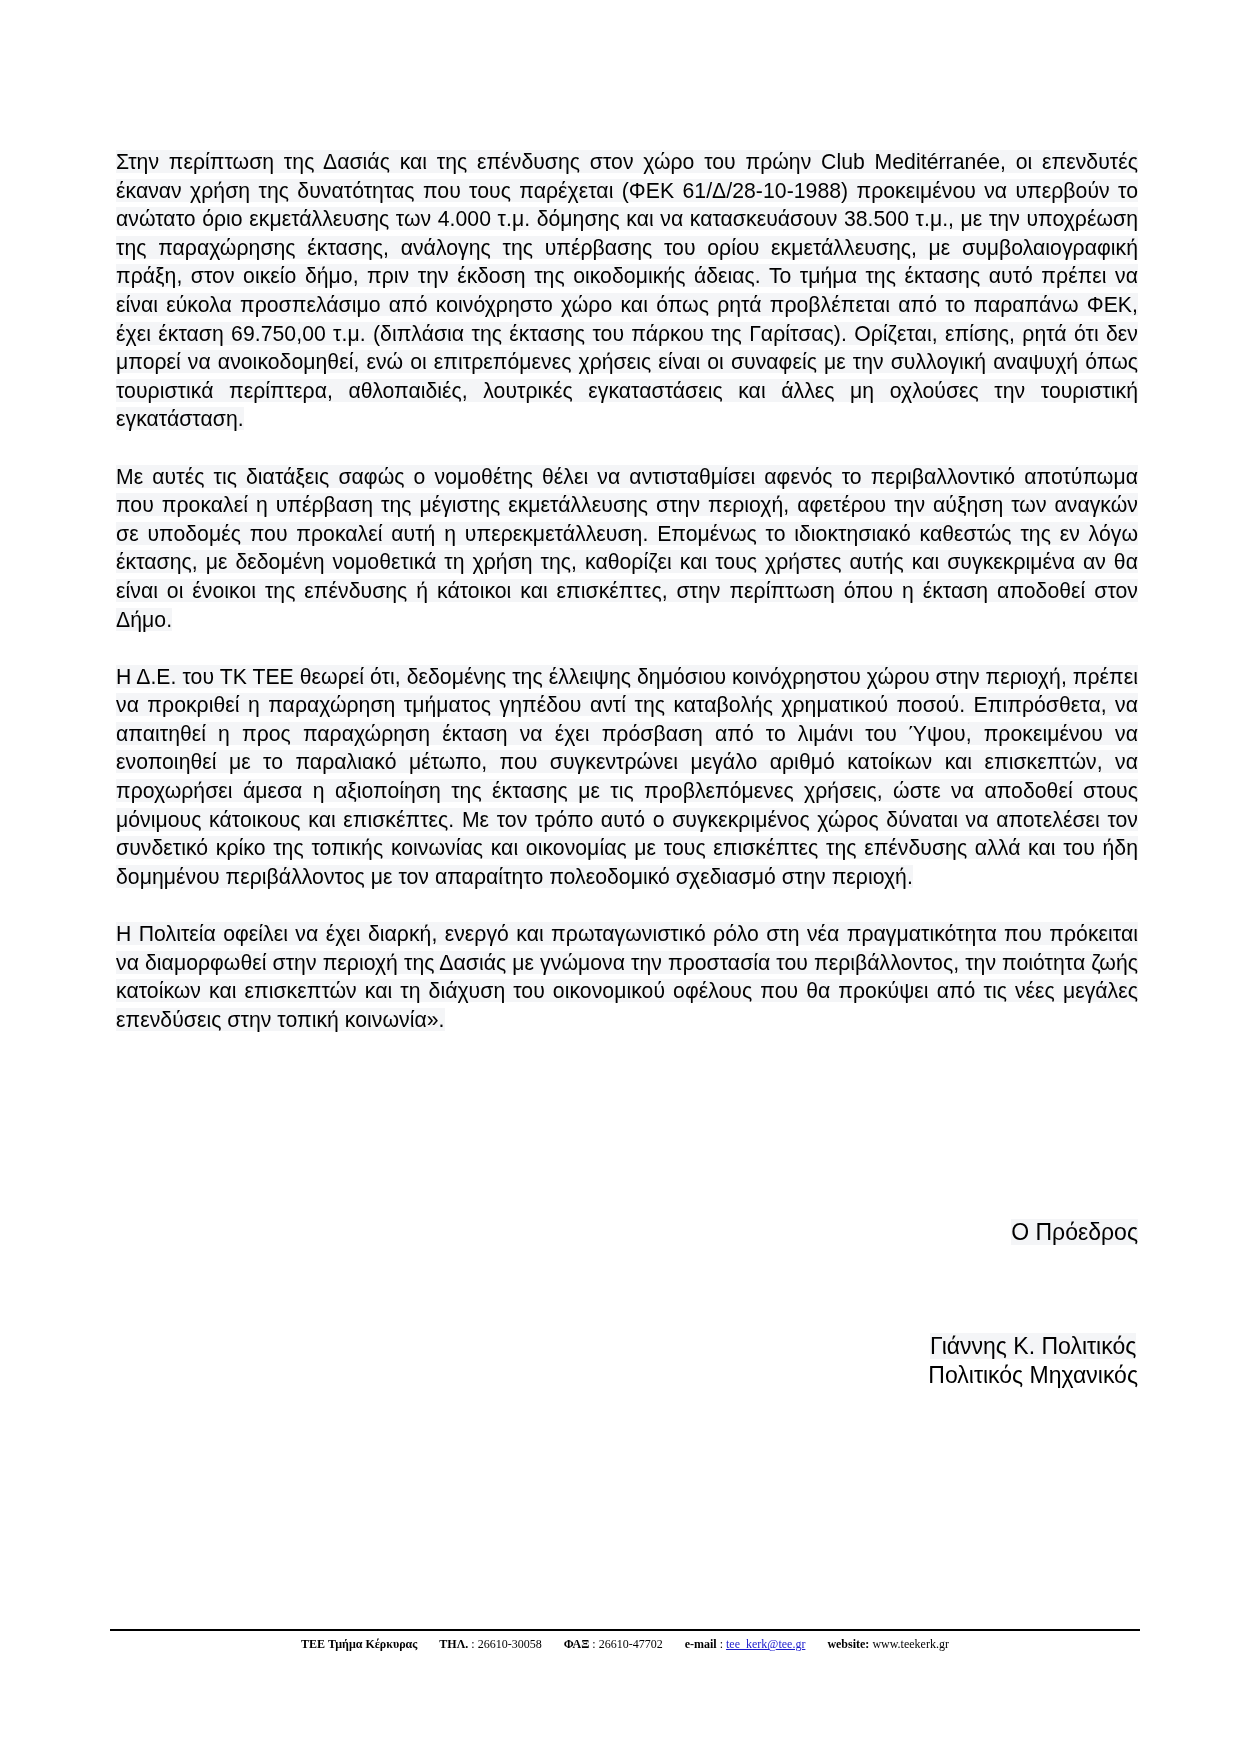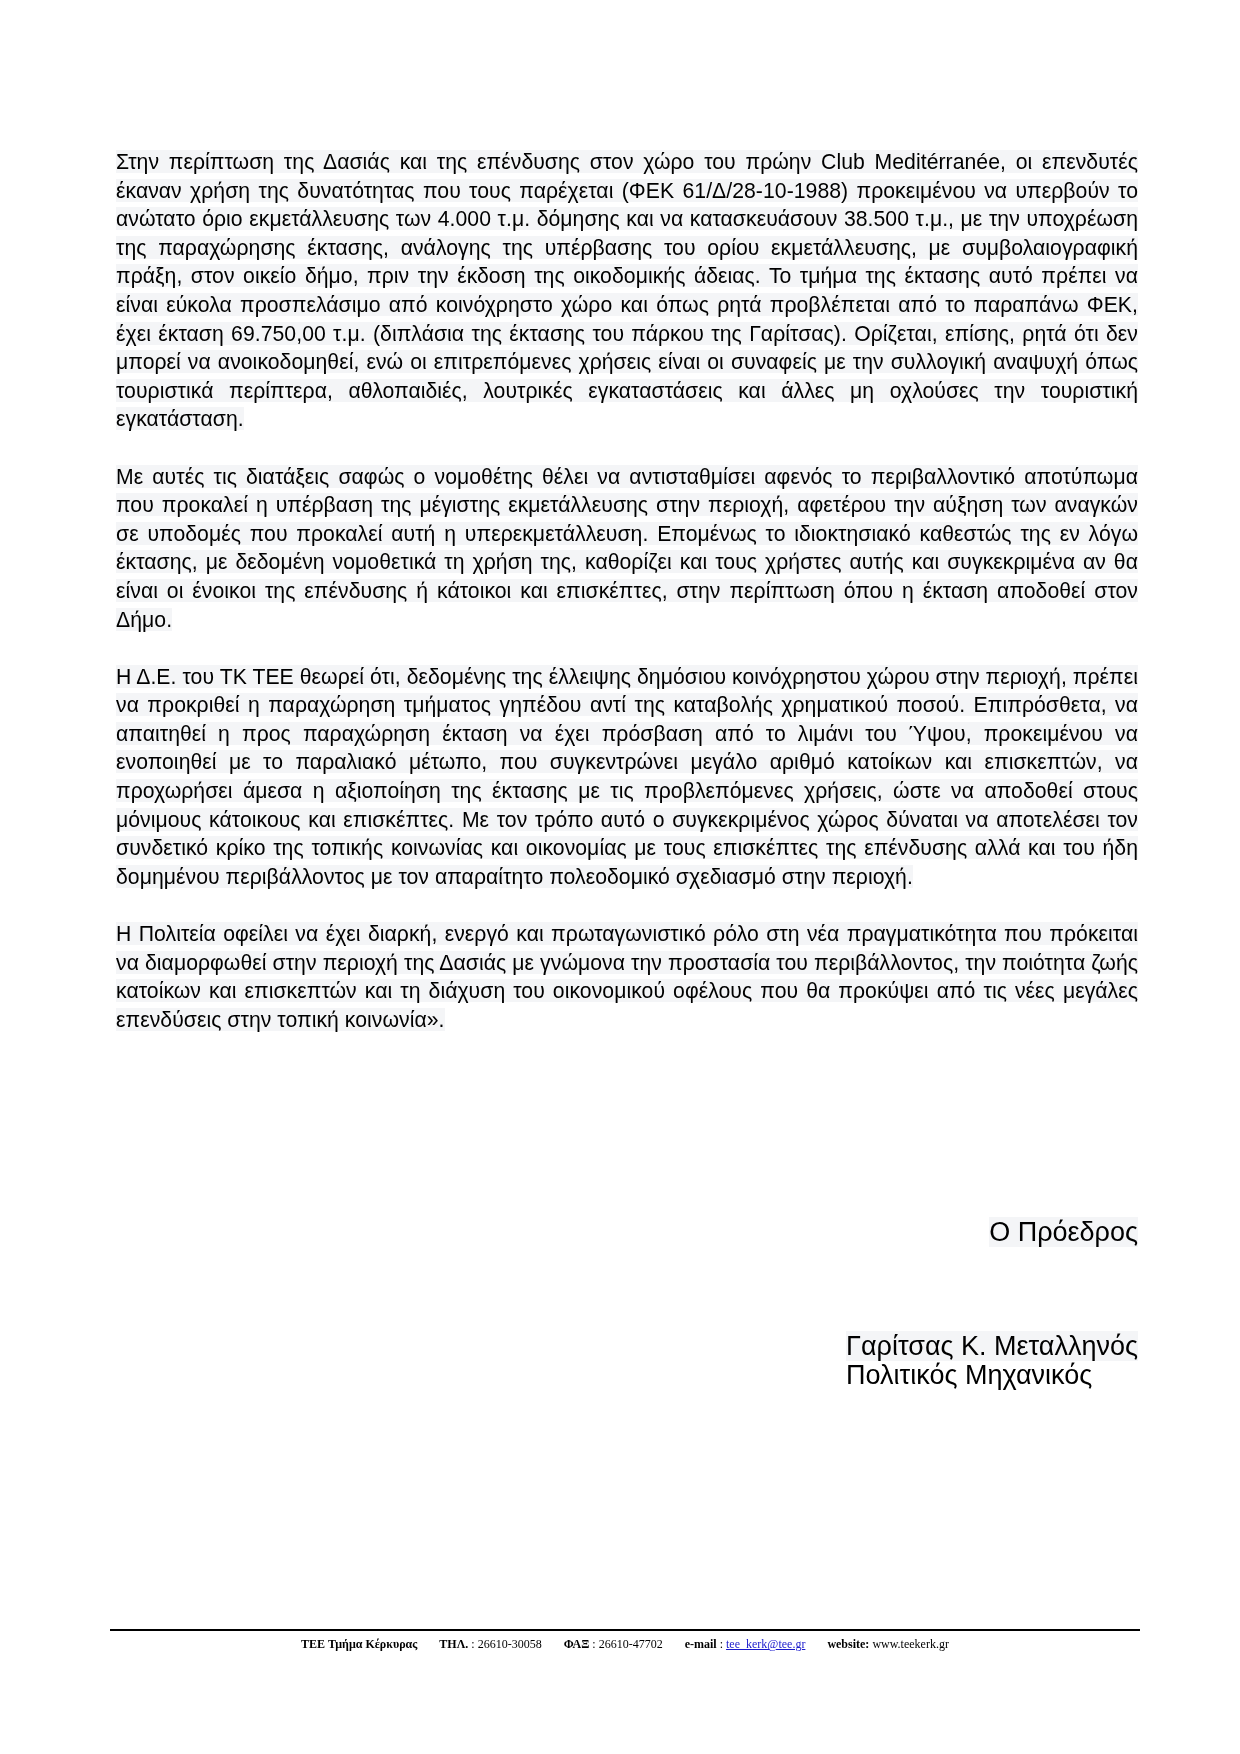--- a/index.html
+++ b/index.html
@@ -36,22 +36,22 @@
   }
   .para .hl {
     background: #f4f5f7;
     box-decoration-break: clone;
     -webkit-box-decoration-break: clone;
   }
   .para.last-line-left { text-align-last: left; }
   .signature {
     position: absolute;
     right: 102px;
-    text-align: left;
-    font-size: 27px;
+    text-align: center;
+    font-size: 23px;
     line-height: 28.6px;
   }
   .sig-title { top: 1218px; }
   .sig-name { top: 1332px; }
   .sig-name span, .sig-title span { background: #f4f5f7; }
   .sig-role { display: block; background: transparent !important; }
   .footer-rule {
     position: absolute;
     left: 110px;
     top: 1629px;
@@ -86,21 +86,21 @@
     <p class="para last-line-left"><span class="hl">Με αυτές τις διατάξεις σαφώς ο νομοθέτης θέλει να αντισταθμίσει αφενός το περιβαλλοντικό αποτύπωμα που προκαλεί η υπέρβαση της μέγιστης εκμετάλλευσης στην περιοχή, αφετέρου την αύξηση των αναγκών σε υποδομές που προκαλεί αυτή η υπερεκμετάλλευση. Επομένως το ιδιοκτησιακό καθεστώς της εν λόγω έκτασης, με δεδομένη νομοθετικά τη χρήση της, καθορίζει και τους χρήστες αυτής και συγκεκριμένα αν θα είναι οι ένοικοι της επένδυσης ή κάτοικοι και επισκέπτες, στην περίπτωση όπου η έκταση αποδοθεί στον Δήμο.</span></p>
     <p class="para last-line-left"><span class="hl">Η Δ.Ε. του ΤΚ ΤΕΕ θεωρεί ότι, δεδομένης της έλλειψης δημόσιου κοινόχρηστου χώρου στην περιοχή, πρέπει να προκριθεί η παραχώρηση τμήματος γηπέδου αντί της καταβολής χρηματικού ποσού. Επιπρόσθετα, να απαιτηθεί η προς παραχώρηση έκταση να έχει πρόσβαση από το λιμάνι του Ύψου, προκειμένου να ενοποιηθεί με το παραλιακό μέτωπο, που συγκεντρώνει μεγάλο αριθμό κατοίκων και επισκεπτών, να προχωρήσει άμεσα η αξιοποίηση της έκτασης με τις προβλεπόμενες χρήσεις, ώστε να αποδοθεί στους μόνιμους κάτοικους και επισκέπτες. Με τον τρόπο αυτό ο συγκεκριμένος χώρος δύναται να αποτελέσει τον συνδετικό κρίκο της τοπικής κοινωνίας και οικονομίας με τους επισκέπτες της επένδυσης αλλά και του ήδη δομημένου περιβάλλοντος με τον απαραίτητο πολεοδομικό σχεδιασμό στην περιοχή.</span></p>
     <p class="para last-line-left"><span class="hl">Η Πολιτεία οφείλει να έχει διαρκή, ενεργό και πρωταγωνιστικό ρόλο στη νέα πραγματικότητα που πρόκειται να διαμορφωθεί στην περιοχή της Δασιάς με γνώμονα την προστασία του περιβάλλοντος, την ποιότητα ζωής κατοίκων και επισκεπτών και τη διάχυση του οικονομικού οφέλους που θα προκύψει από τις  νέες μεγάλες επενδύσεις στην τοπική κοινωνία».</span></p>
   </div>
 
   <div class="signature sig-title">
     <span>Ο Πρόεδρος</span>
   </div>
 
   <div class="signature sig-name">
-    <span>Γαρίτσας Κ. Μεταλληνός</span>
+    <span>Γιάννης Κ. Πολιτικός</span>
     <span class="sig-role">Πολιτικός Μηχανικός</span>
   </div>
 
   <div class="footer-rule"></div>
 
   <div class="footer">
     <b>ΤΕΕ Τμήμα Κέρκυρας</b><span class="gap"></span><b>ΤΗΛ.</b><span> : 26610-30058</span><span class="gap"></span><b>ΦΑΞ</b><span> : 26610-47702</span><span class="gap"></span><b>e-mail</b><span> : </span><a>tee_kerk@tee.gr</a><span class="gap"></span><b>website:</b><span> www.teekerk.gr</span>
   </div>
 
 </div>

